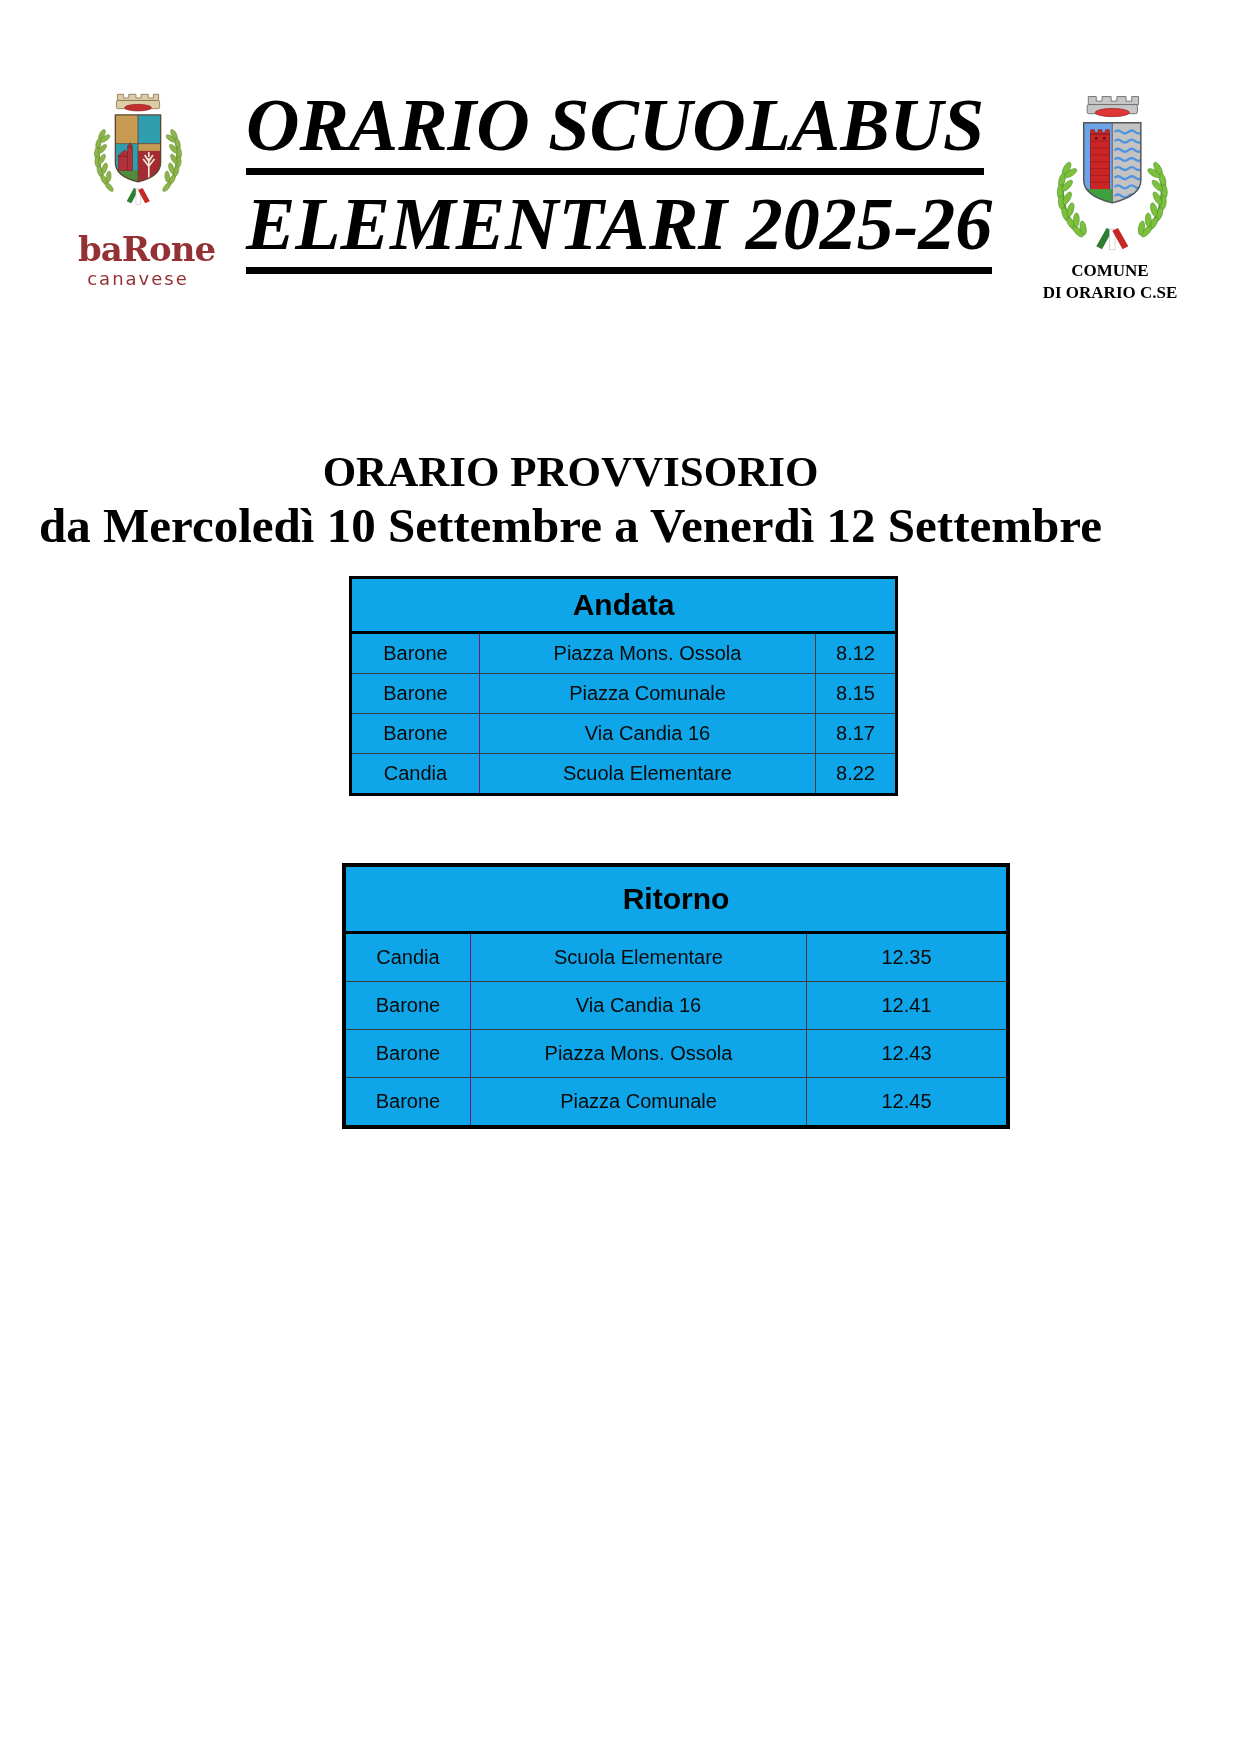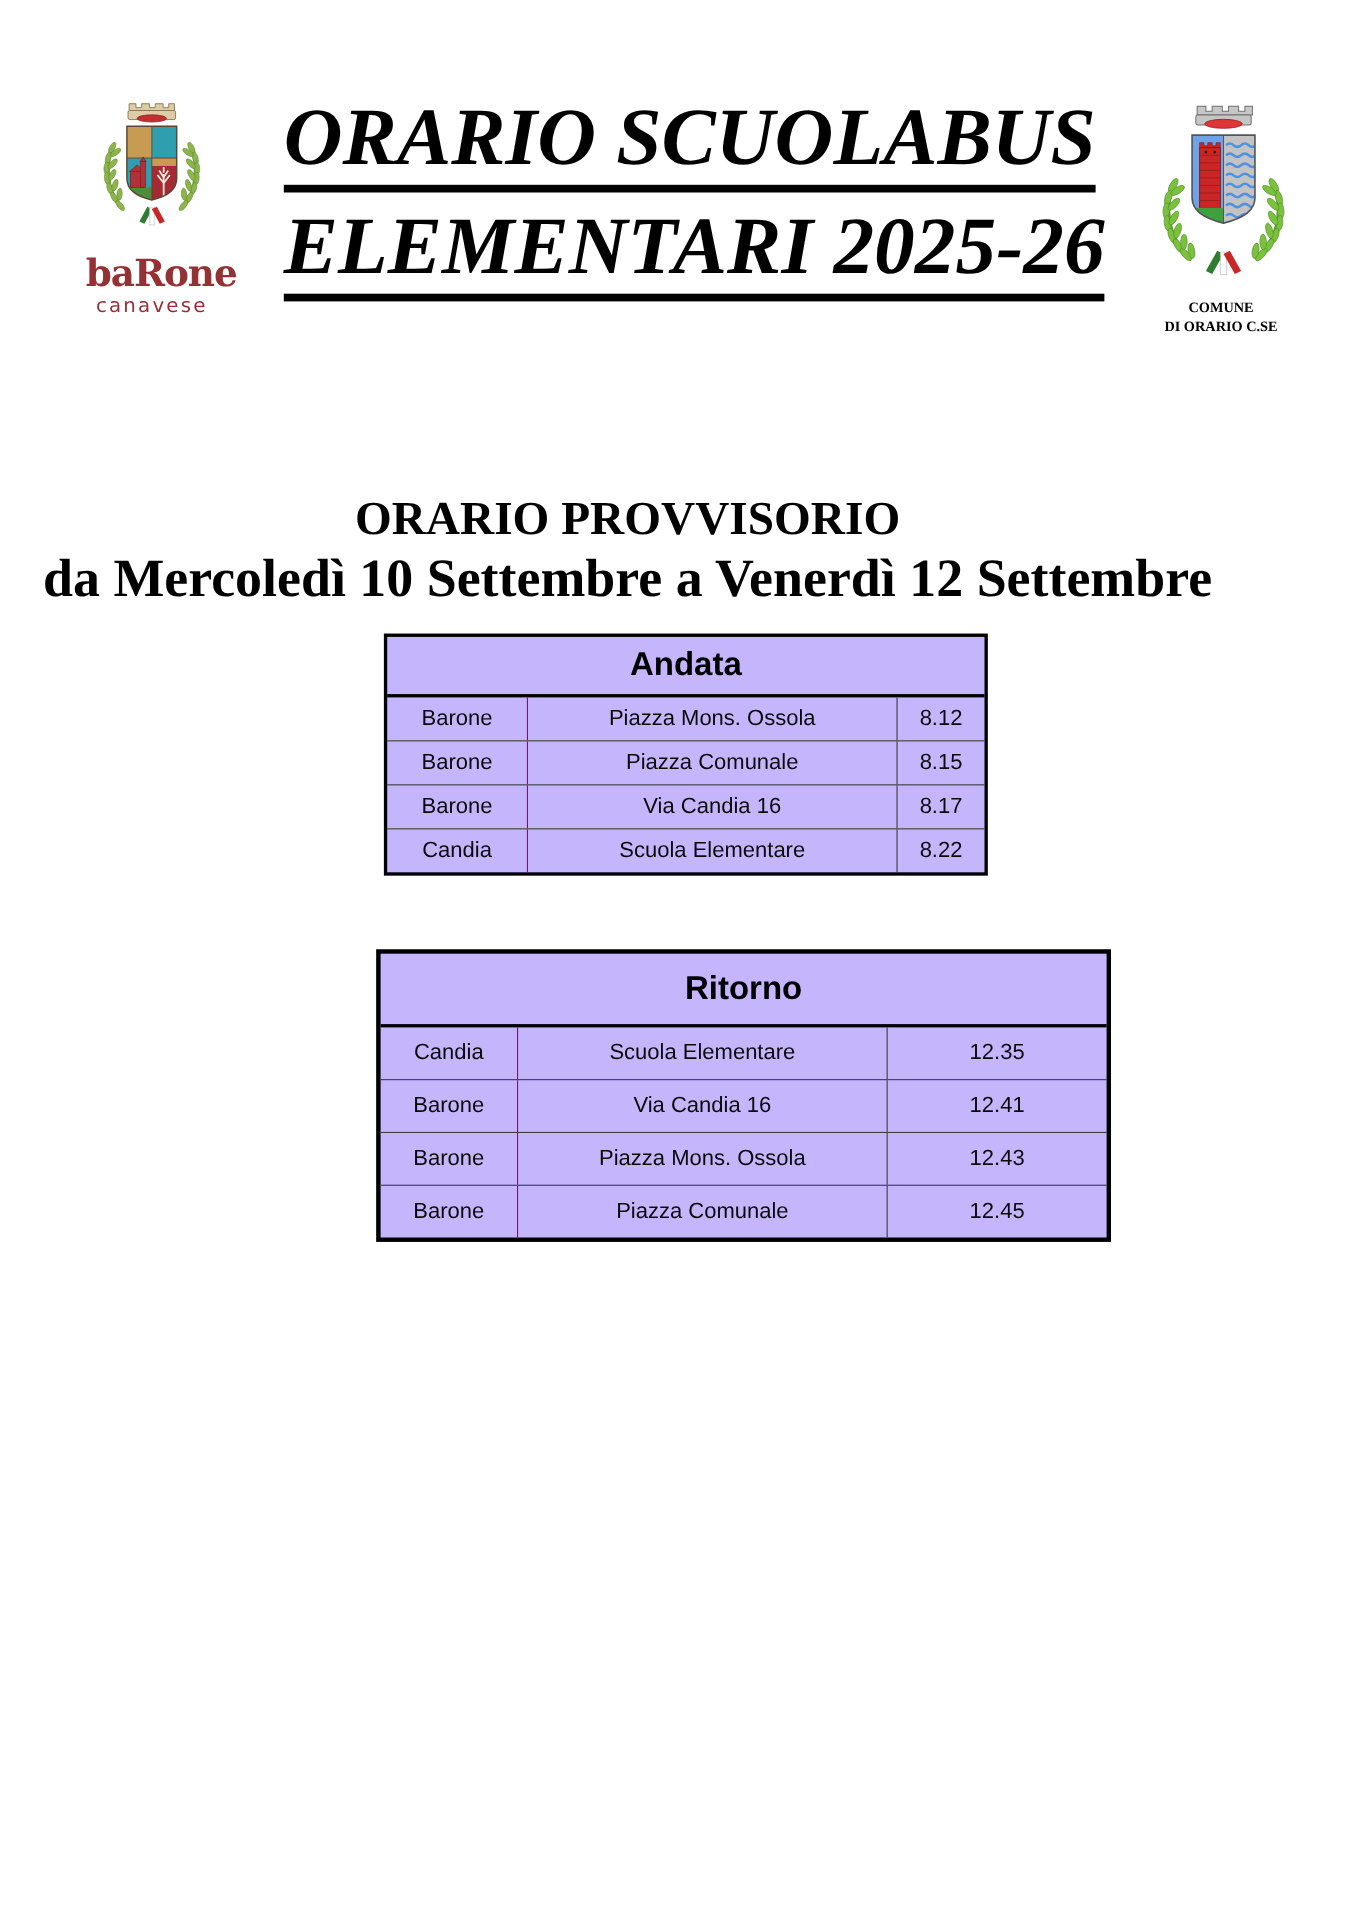--- a/index.html
+++ b/index.html
@@ -20,55 +20,55 @@
     font-family:"DejaVu Serif",serif;font-weight:bold;
     font-size:34px;line-height:1;letter-spacing:-1px;
     color:#943134;margin-top:6px;
   }
   .wordmark-sub{
     font-family:"DejaVu Sans",sans-serif;
     font-size:18px;line-height:1.1;letter-spacing:2px;
     color:#943134;margin-top:3px;
   }
 
-  .doc-title{position:absolute;left:258px;top:88px;width:790px;}
+  .doc-title{position:absolute;left:246px;top:88px;width:790px;}
   .title-line{
     display:inline-block;
     font-family:"Liberation Serif",serif;
     font-style:italic;font-weight:bold;
     font-size:74px;line-height:1.0;
     letter-spacing:0px;
     padding-bottom:6px;
     border-bottom:7px solid #000;
     margin-bottom:12px;
     white-space:nowrap;
   }
 
   .logo-right{position:absolute;left:1030px;top:84px;width:160px;text-align:center;}
   .logo-right svg{display:block;margin:0 auto;}
   .crest-caption{
     font-family:"Liberation Serif",serif;font-weight:bold;
-    font-size:13px;line-height:1.3;color:#000;margin-top:12px;
+    font-size:17px;line-height:1.3;color:#000;margin-top:0;
     white-space:nowrap;
   }
 
   
   .subtitle{
     position:absolute;left:0;top:448px;width:1141px;
     text-align:center;
     font-family:"Liberation Serif",serif;font-weight:bold;
     color:#000;
   }
   .subtitle-line1{font-size:43px;line-height:1.1;}
   .subtitle-line2{font-size:49px;line-height:1.1;margin-top:4px;}
 
   
   .sched{
     position:absolute;
-    background:#c4b5fd;
+    background:#0ea5e9;
     border:3px solid #000;
     box-sizing:border-box;
   }
   .sched-andata{left:349px;top:576px;width:549px;}
   .sched-ritorno{left:342px;top:863px;width:668px;border-width:4px;}
 
   .sched-title{
     display:flex;align-items:center;justify-content:center;
     font-weight:bold;font-size:30px;
     border-bottom:3px solid #000;

